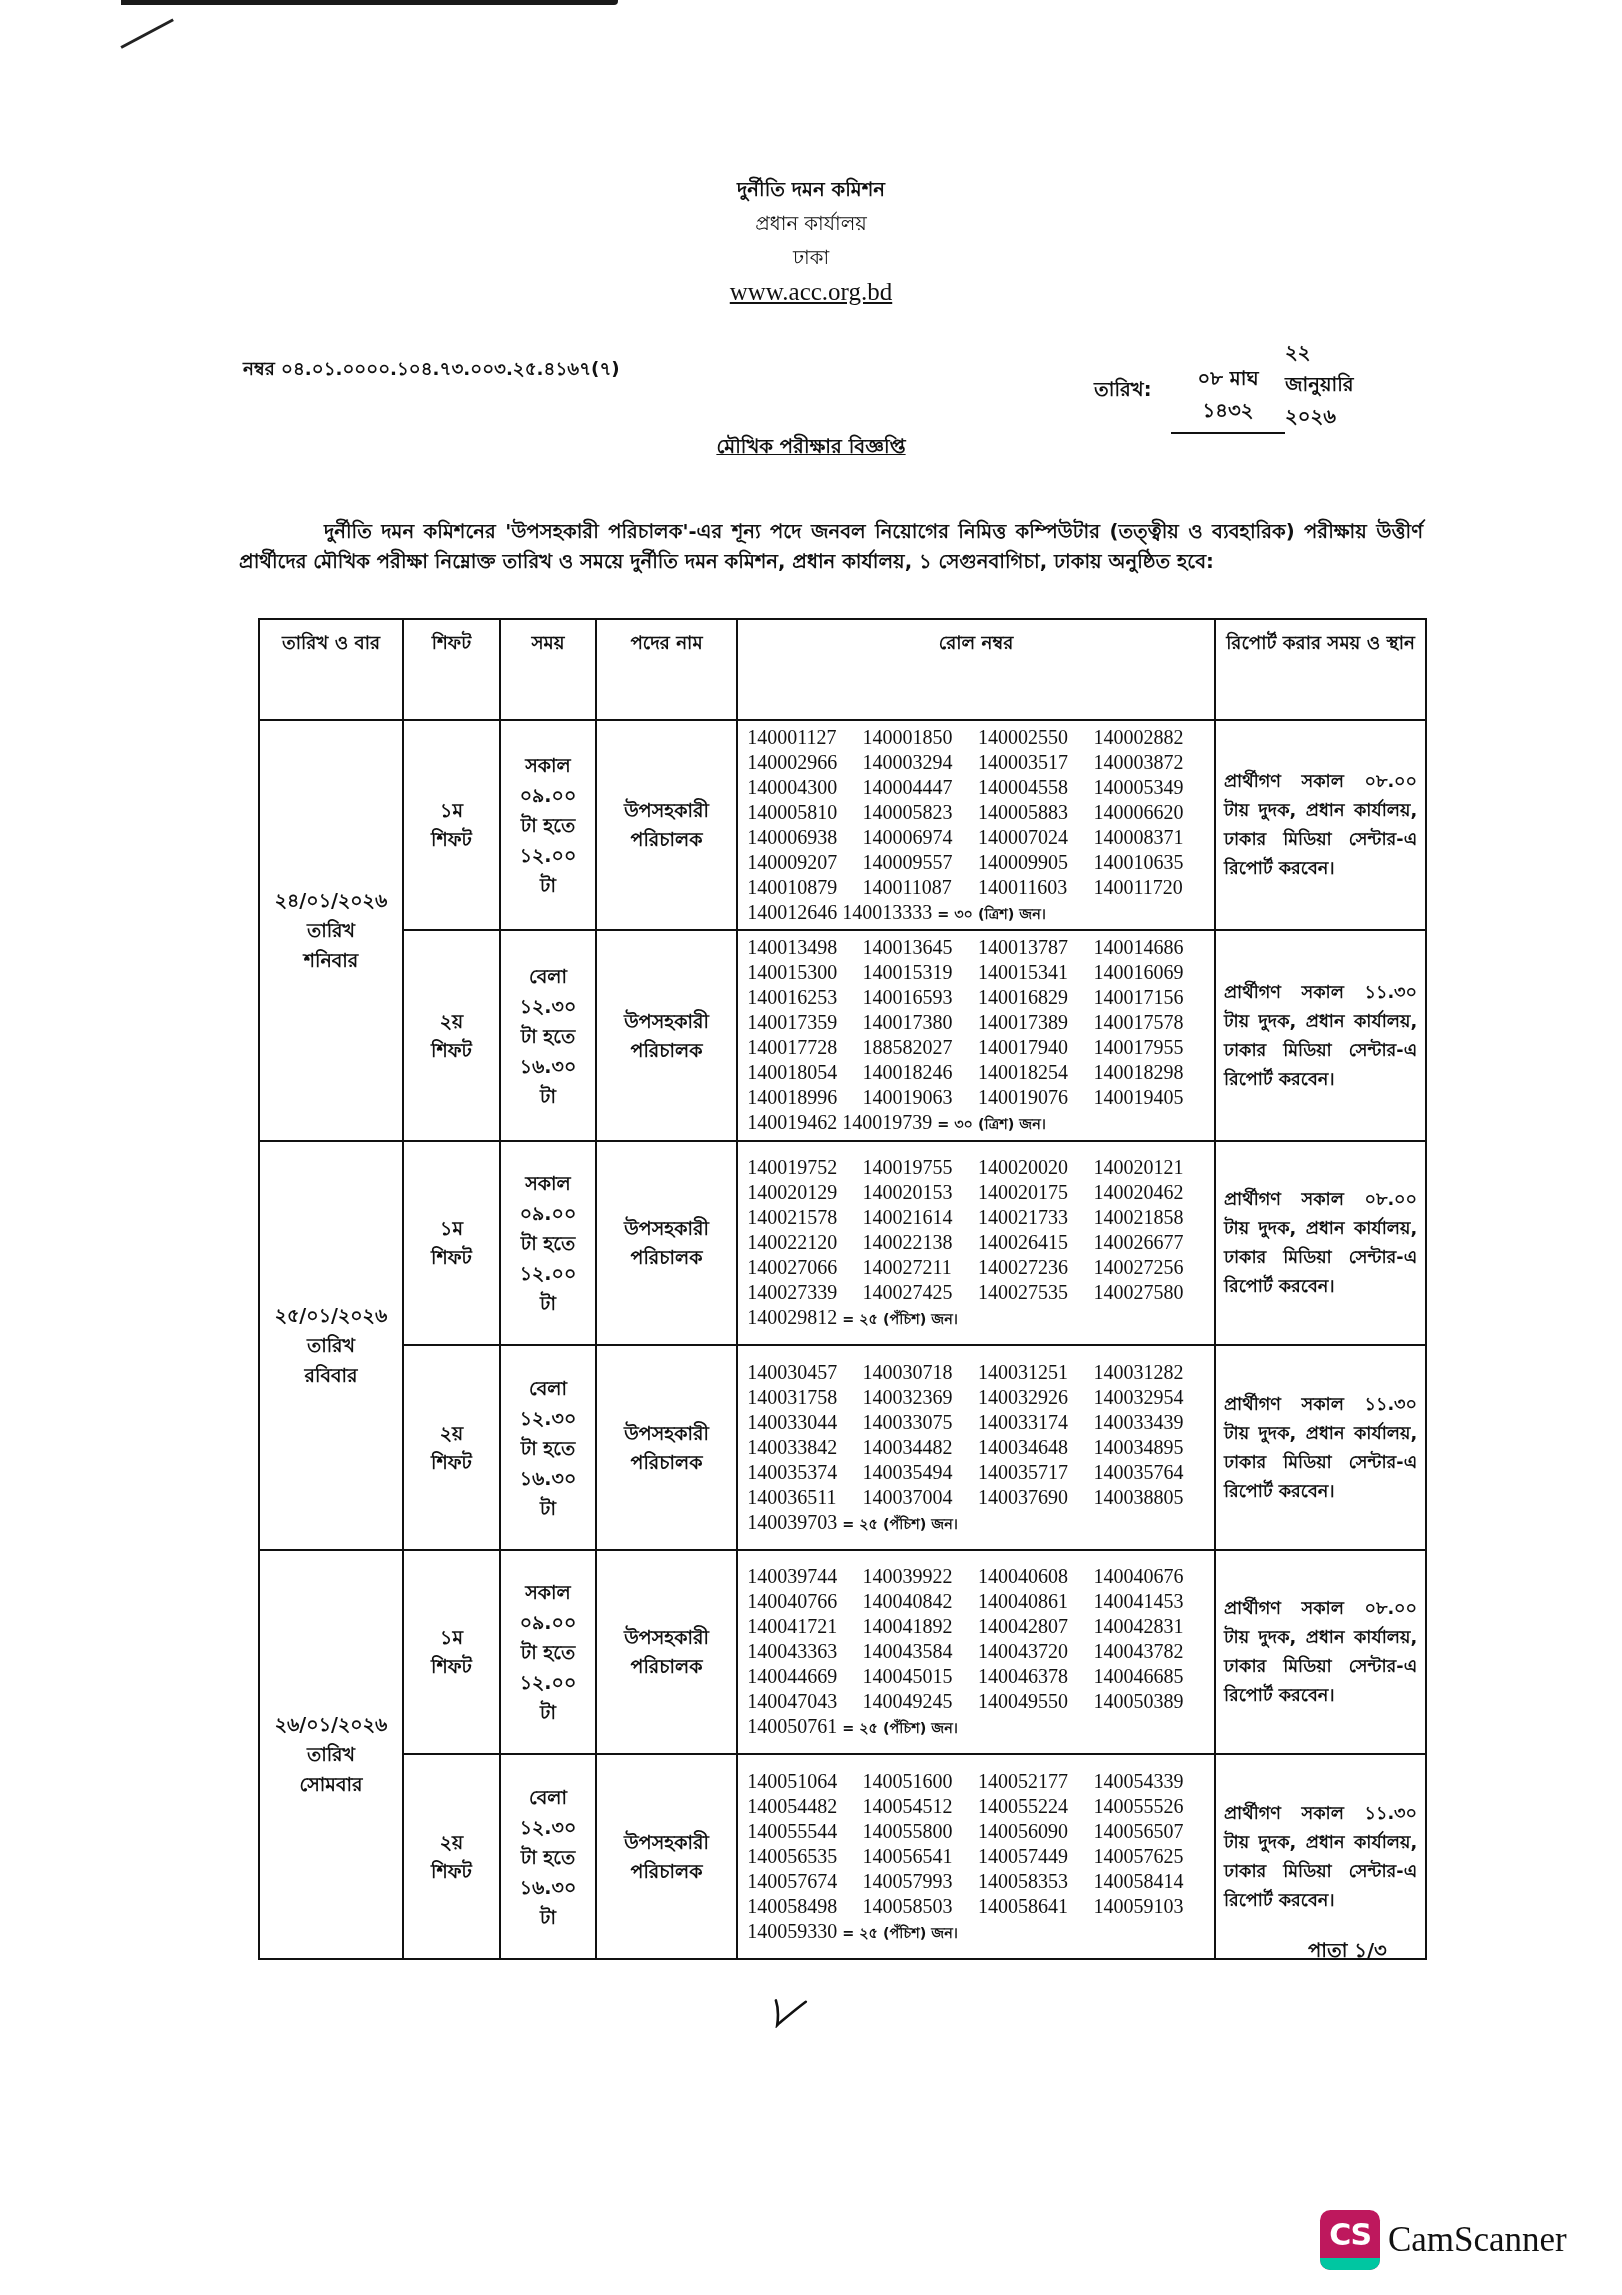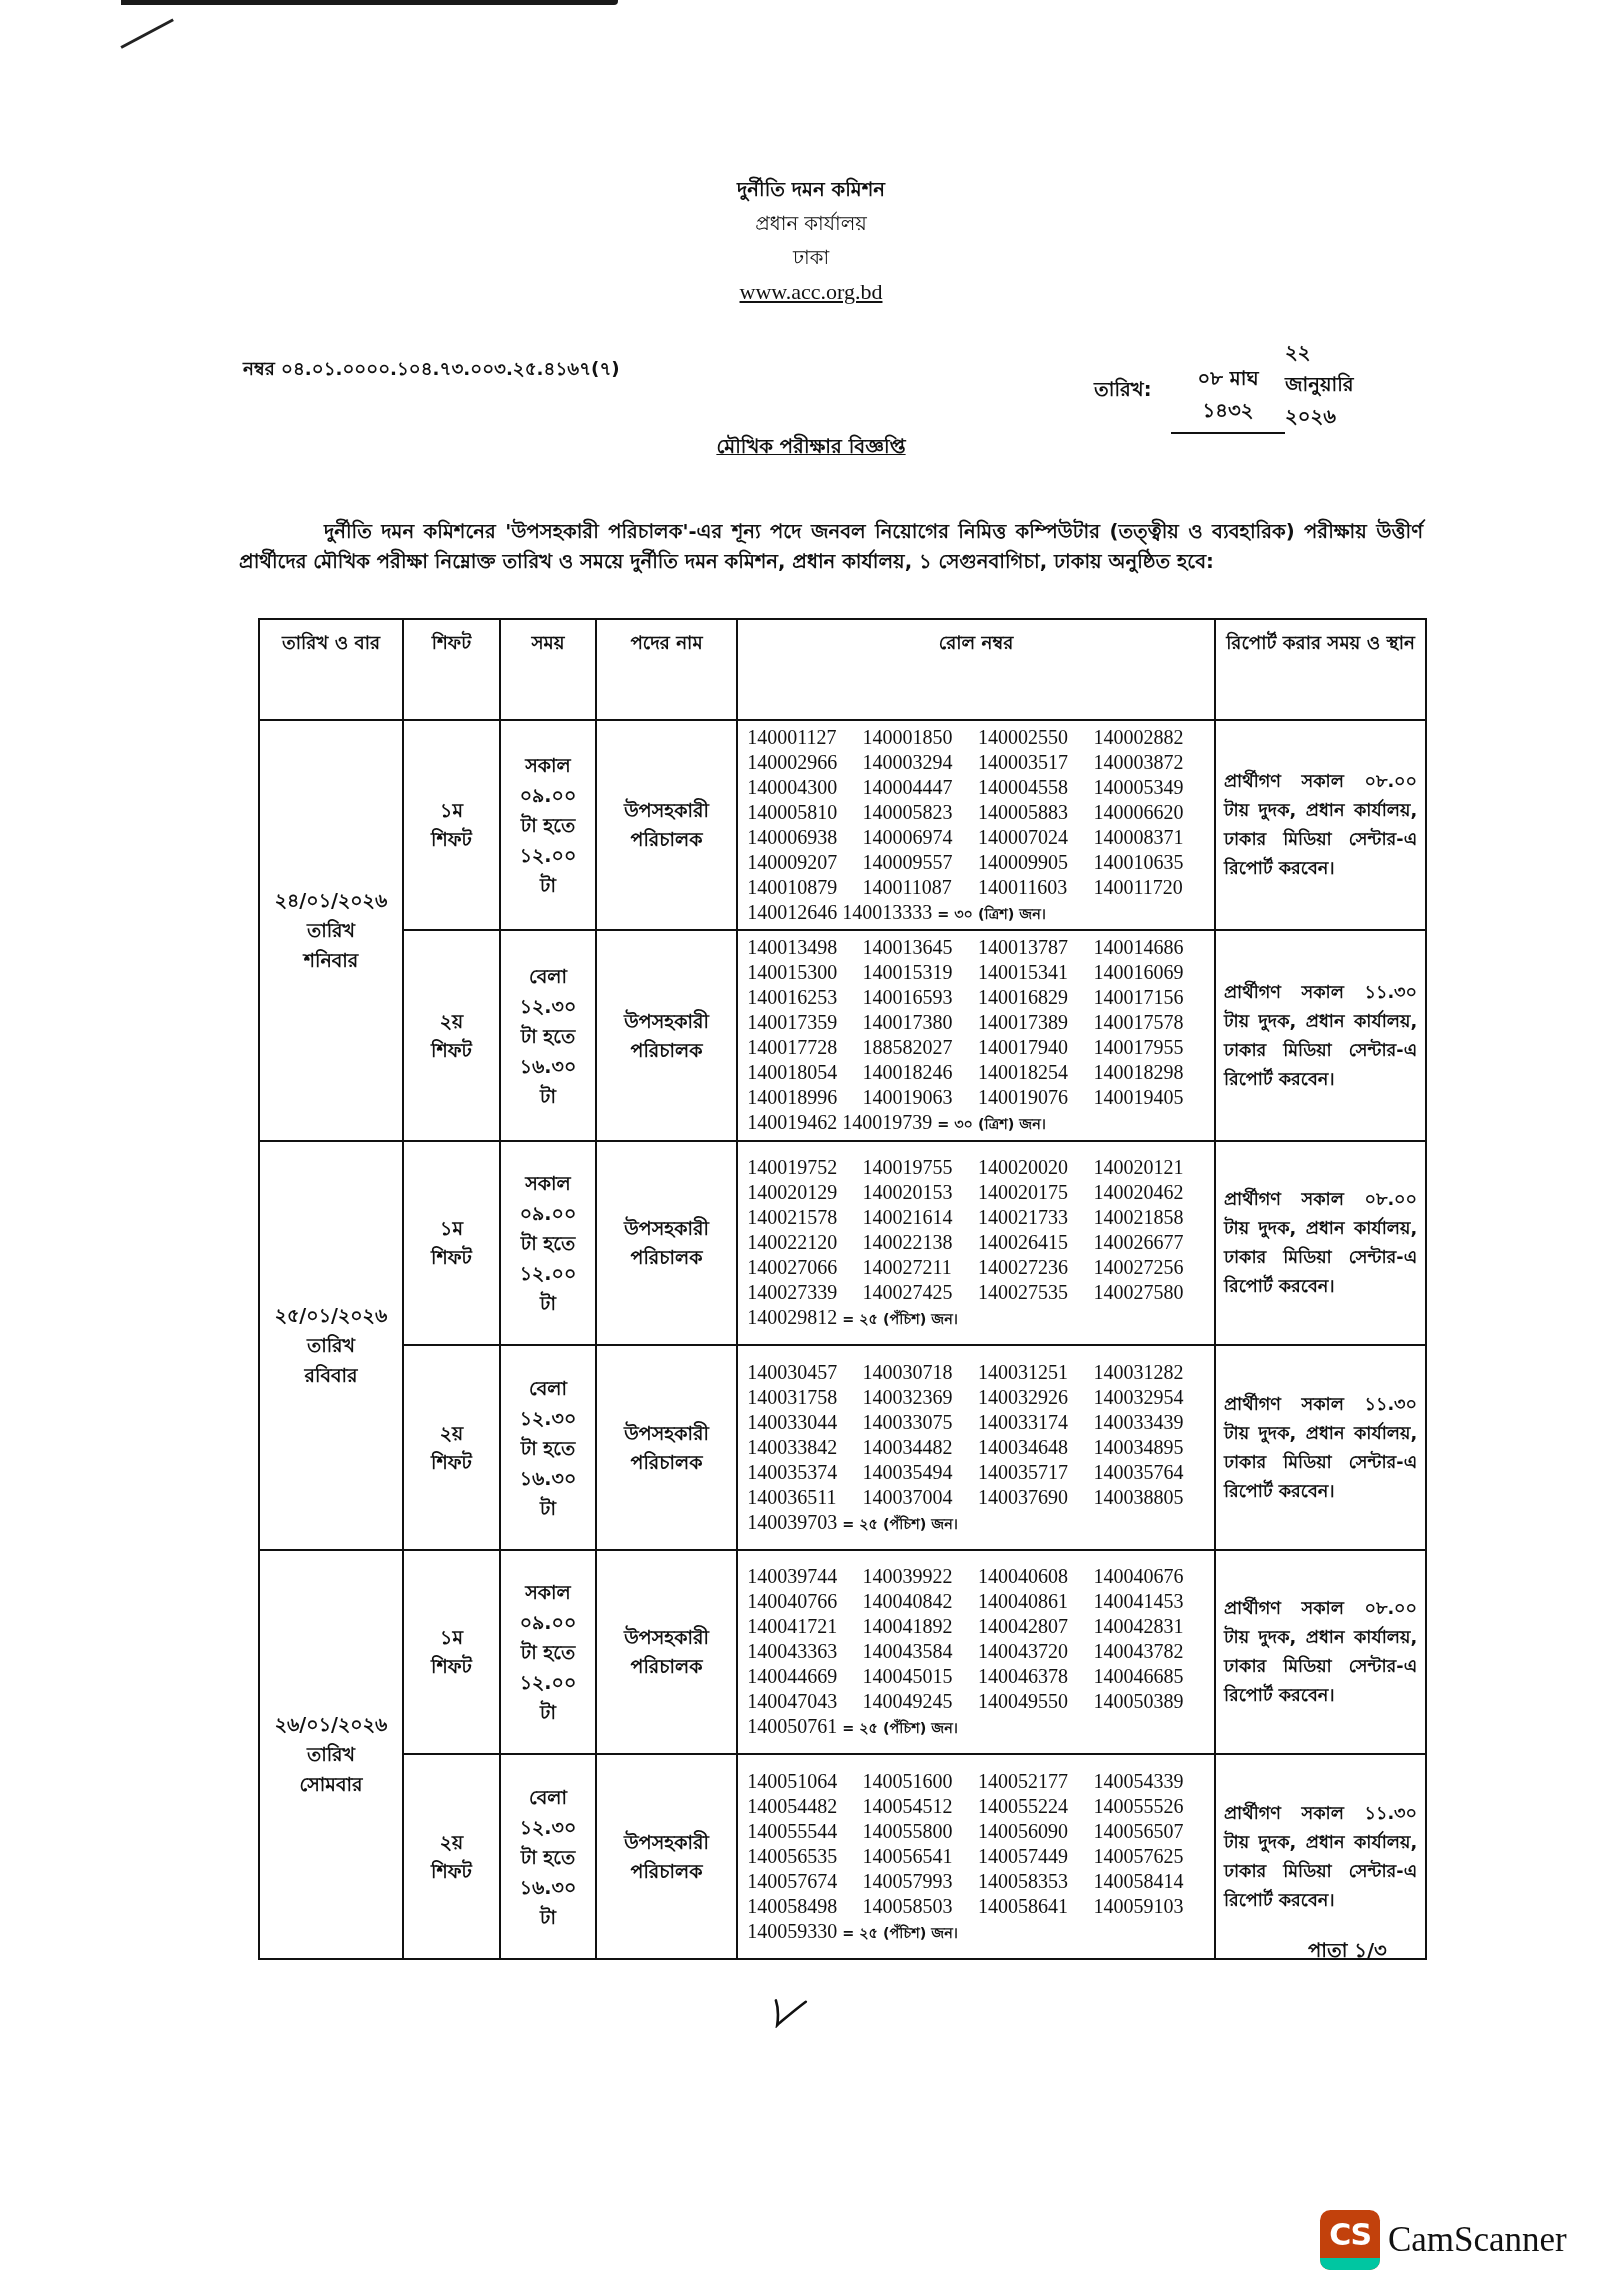--- a/index.html
+++ b/index.html
@@ -5,21 +5,21 @@
   html, body { margin: 0; padding: 0; background: #ffffff; }
   body {
     width: 1622px; height: 2295px; position: relative; overflow: hidden;
     font-family: "DejaVu Sans", "Liberation Sans", sans-serif; color: #111;
   }
   .topline { position: absolute; left: 121px; top: 0; width: 497px; height: 5.2px; background: #1a1a1a; border-radius: 0 0 3.9px 0; }
   .pen-mark { position: absolute; left: 121px; top: 46px; width: 59px; height: 2.6px; background: #222; transform: rotate(-28deg); transform-origin: left center; }
   .header { position: absolute; left: 0; top: 173px; width: 1622px; text-align: center; }
   .header .line { font-size: 19.6px; font-weight: bold; line-height: 34px; }
   .header .line.plain { font-weight: normal; }
-  .header .url { font-family: "Liberation Serif", serif; font-size: 22px; text-decoration: underline; line-height: 33px; }
+  .header .url { font-family: "Liberation Serif", serif; font-size: 25px; text-decoration: underline; line-height: 33px; }
   .memo-no { position: absolute; left: 243px; top: 355px; font-size: 18.3px; font-weight: bold; }
   .date-block { position: absolute; left: 1094px; top: 334px; display: flex; align-items: center; }
   .date-label { font-size: 19.6px; font-weight: bold; margin-right: 19.6px; margin-top: 14.4px; }
   .date-frac { display: flex; align-items: flex-end; width: 203px; }
   .date-frac .top { font-size: 19.6px; font-weight: bold; padding-bottom: 3.9px; border-bottom: 2px solid #111; width: 100%; text-align: center; }
   .date-frac .bottom { font-size: 19.6px; font-weight: bold; padding-top: 3.9px; }
   .subject { position: absolute; left: 0; top: 432px; width: 1622px; text-align: center; }
   .subject span { font-size: 19.6px; font-weight: bold; text-decoration: underline; }
   .intro { position: absolute; left: 239px; top: 517px; width: 1184px; font-size: 19.6px; font-weight: bold; line-height: 30px; text-align: justify; text-indent: 85px; }
   table.schedule {
@@ -40,21 +40,21 @@
   td.post-cell { text-align: center; font-size: 19px; line-height: 29px; font-weight: bold; }
   td.roll-cell { padding: 3.9px 5.2px 2.6px 9.2px; vertical-align: top; height: 196px; }
   .roll-grid { display: grid; grid-template-columns: repeat(4, 1fr); font-family: "Liberation Serif", serif; font-size: 20px; line-height: 25px; }
   .roll-grid span { white-space: nowrap; }
   .roll-last { font-family: "Liberation Serif", serif; font-size: 20px; line-height: 25px; white-space: nowrap; }
   .roll-last .count { font-family: "DejaVu Sans", sans-serif; font-size: 14.4px; font-weight: bold; }
   td.report-cell { padding: 3.9px 7.9px; vertical-align: top; font-size: 17.7px; line-height: 29px; text-align: justify; text-align-last: left; font-weight: bold; }
   .page-num { position: absolute; left: 1308px; top: 1936px; font-size: 19.6px; font-weight: bold; }
   .signature { position: absolute; left: 772px; top: 1995px; width: 39px; height: 33px; }
   .camscanner { position: absolute; left: 1320px; top: 2210px; display: flex; align-items: center; }
-  .cs-logo { width: 60px; height: 60px; border-radius: 10.5px; overflow: hidden; position: relative; background: #c2410c; }
+  .cs-logo { width: 60px; height: 60px; border-radius: 10.5px; overflow: hidden; position: relative; background: #be185d; }
   .cs-logo .band { position: absolute; left: 0; bottom: 0; width: 100%; height: 11.8px; background: #00c6a1; }
   .cs-logo .letters { position: absolute; left: 0; top: 6.5px; width: 100%; text-align: center; color: #fff; font-family: "DejaVu Sans", sans-serif; font-weight: bold; font-size: 30px; letter-spacing: -1.3px; }
   .cs-text { font-family: "Liberation Serif", serif; font-size: 35px; margin-left: 7.9px; color: #111; }
 </style>
 </head>
 <body>
 
 <div class="topline"></div>
 <div class="pen-mark"></div>
 

